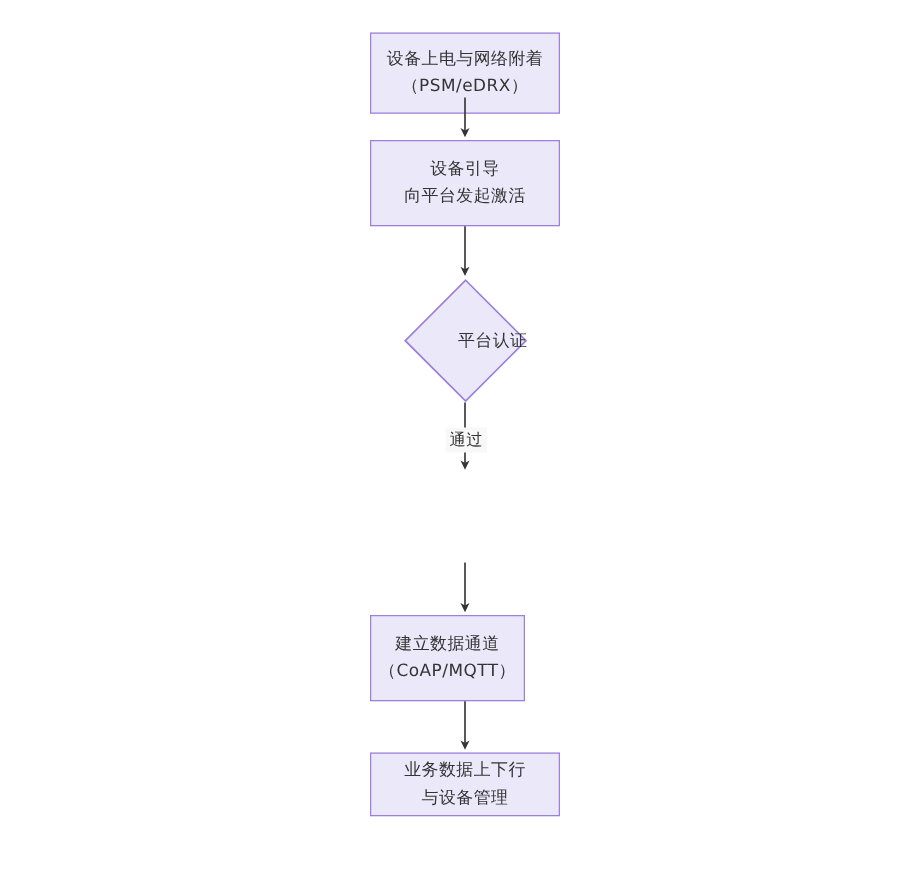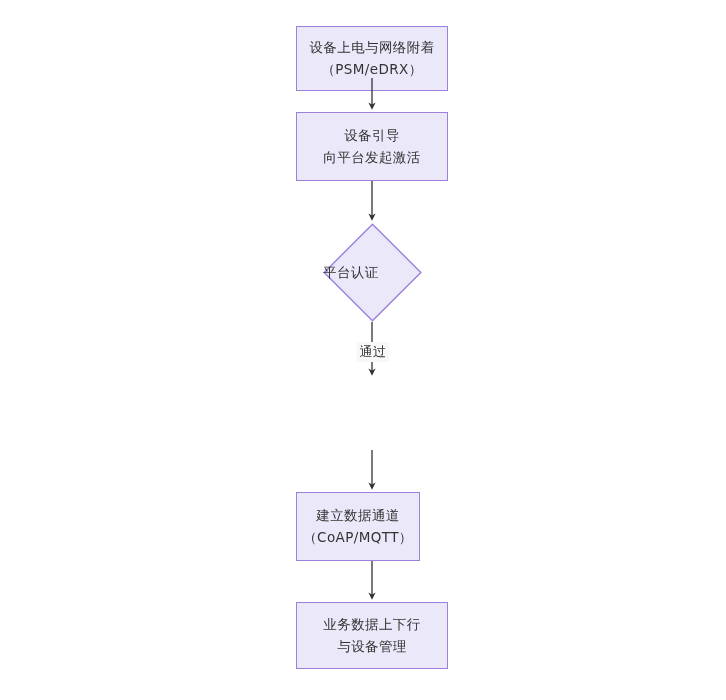--- a/index.html
+++ b/index.html
@@ -36,21 +36,21 @@
     letter-spacing: 0.4px;
     white-space: nowrap;
   }
   .node-line {
     display: block;
   }
   .diamond-wrap {
     position: absolute;
     display: flex;
     align-items: center;
-    justify-content: flex-start;
+    justify-content: flex-end;
   }
   .diamond-shape {
     position: absolute;
     left: 0;
     top: 0;
     width: 100%;
     height: 100%;
   }
   .diamond-label {
     position: relative;
@@ -117,18 +117,18 @@
   </div>
 
   <div class="edge-label" style="left:373px; top:352px;">通过</div>
 
 
   <div class="node-box" style="left:296px; top:492px; width:124px; height:69px;">
     <span class="node-line">建立数据通道</span>
     <span class="node-line">（CoAP/MQTT）</span>
   </div>
 
-  <div class="node-box" style="left:296px; top:602px; width:152px; height:67px;text-align:center;">
+  <div class="node-box" style="left:296px; top:602px; width:152px; height:51px;text-align:center;">
     <span class="node-line">业务数据上下行</span>
     <span class="node-line">与设备管理</span>
   </div>
 
 </div>
 
 </body></html>

